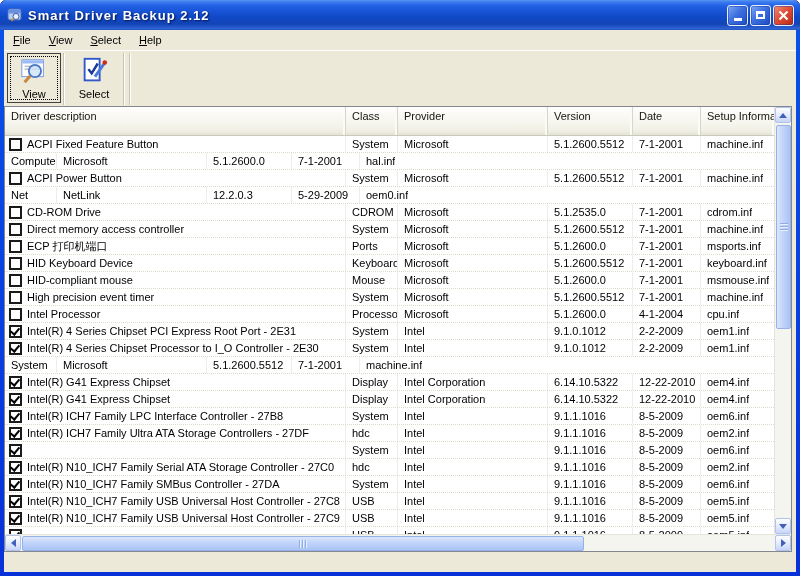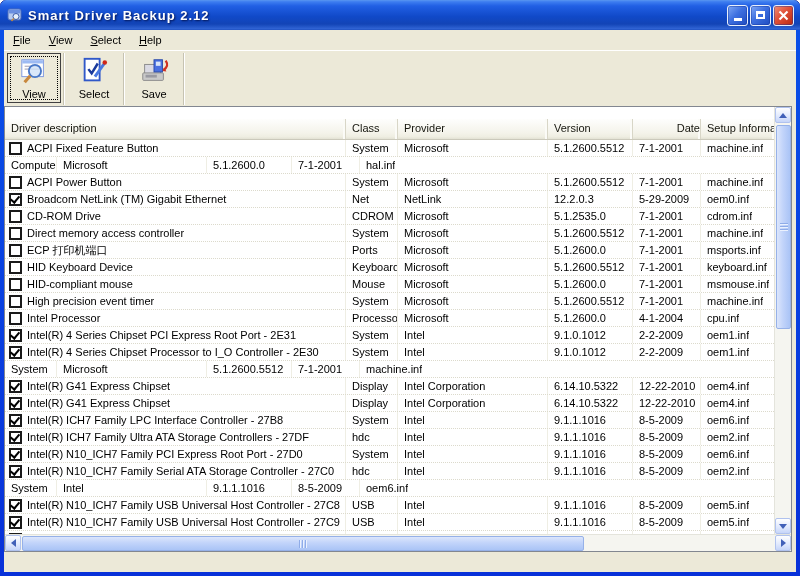--- a/index.html
+++ b/index.html
@@ -68,27 +68,27 @@
     border-left:1px solid #C6C3B2; border-right:1px solid #FFFFFF;
   }
 
   
   .listview {
     position:absolute; left:0; top:76px; width:788px; height:446px;
     background:#fff; border:1px solid #828790;
   }
   .lv-main { position:absolute; left:0; top:0; right:17px; bottom:17px; overflow:hidden; background:#fff; }
 
-  .lv-header { display:flex; height:21px; background:linear-gradient(180deg,#FEFEFD 0%,#F4F3EA 70%,#EFEEE2 88%,#E3E2D4 100%); border-bottom:1px solid #CBC9BB;margin-top:12px; }
+  .lv-header { display:flex; height:29px; background:linear-gradient(180deg,#FEFEFD 0%,#F4F3EA 70%,#EFEEE2 88%,#E3E2D4 100%); border-bottom:1px solid #CBC9BB; }
   .hcell {
     font-size:11px; color:#16160E; padding:3px 0 0 6px; white-space:nowrap; overflow:hidden;
     border-right:1px solid #D8D6C7; box-shadow:inset -2px 0 0 #FBFBF7; cursor:default; flex:0 0 auto;
   }
   .c0 { width:341px; } .c1 { width:52px; } .c2 { width:150px; }
-  .c3 { width:85px; }  .c4 { width:68px;text-align:right; } .c5 { flex:1 1 auto; border-right:none; }
+  .c3 { width:85px; }  .c4 { width:68px; } .c5 { flex:1 1 auto; border-right:none; }
 
   .lv-row { display:flex; height:17px; align-items:center; border-bottom:1px dotted #DCDACC; }
   .cell {
     font-size:11px; color:#000; white-space:nowrap; overflow:hidden; flex:0 0 auto;
     padding-left:6px; height:100%; display:flex; align-items:center;
     border-right:1px solid #EFEEE4;
   }
   .cell.c0 { padding-left:4px; }
   .cell.c5 { border-right:none;text-align:center; }
 
@@ -190,32 +190,20 @@
       <div class="tool-btn" id="toolbtn-1">
         <svg class="icon" viewBox="0 0 32 32">
           <rect x="6" y="3" width="16" height="23" fill="#FFFFFF" stroke="#3058C8" stroke-width="2"></rect>
           <path d="M10 14 l3.5 4.5 L20 8" stroke="#1A3A9C" stroke-width="2.6" fill="none"></path>
           <line x1="27" y1="8" x2="17" y2="22" stroke="#4878E0" stroke-width="3.2"></line>
           <circle cx="27.5" cy="7" r="2.4" fill="#D02818"></circle>
         </svg>
         <span>Select</span>
       </div>
       <div class="tool-sep"></div>
-      <div class="tool-btn" id="toolbtn-2">
-        <svg class="icon" viewBox="0 0 32 32">
-          <rect x="6" y="9" width="17" height="10" fill="#DADAE4" stroke="#8A8A8A"></rect>
-          <rect x="4" y="18" width="22" height="8" rx="1" fill="#C9C9C9" stroke="#8A8A8A"></rect>
-          <rect x="7" y="20" width="12" height="3" fill="#9A9AA2"></rect>
-          <rect x="16" y="4" width="9" height="13" fill="#4A70E0" stroke="#2A4AA8"></rect>
-          <rect x="18" y="6" width="5" height="4.5" fill="#D8E4F8"></rect>
-          <path d="M28.5 5 q4 6 -2.5 10" stroke="#D03020" stroke-width="2.4" fill="none"></path>
-          <path d="M27.5 13 l-2.5 3 l4.2 0.4 z" fill="#D03020"></path>
-        </svg>
-        <span>Save</span>
-      </div>
       <div class="tool-sep"></div>
     </div>
 
     <div class="listview">
       <div class="lv-main">
         <div class="lv-header">
           <div class="hcell c0">Driver description</div>
           <div class="hcell c1">Class</div>
           <div class="hcell c2">Provider</div>
           <div class="hcell c3">Version</div>
@@ -249,24 +237,20 @@
       <span class="t-desc">ACPI Power Button</span>
     </div>
     <div class="cell c1 t-class">System</div>
     <div class="cell c2 t-provider">Microsoft</div>
     <div class="cell c3 t-version">5.1.2600.5512</div>
     <div class="cell c4 t-date">7-1-2001</div>
     <div class="cell c5 t-inf">machine.inf</div>
   </div>
 
   <div class="lv-row">
-    <div class="cell c0">
-      <span class="checkbox checked"></span>
-      <span class="t-desc">Broadcom NetLink (TM) Gigabit Ethernet</span>
-    </div>
     <div class="cell c1 t-class">Net</div>
     <div class="cell c2 t-provider">NetLink</div>
     <div class="cell c3 t-version">12.2.0.3</div>
     <div class="cell c4 t-date">5-29-2009</div>
     <div class="cell c5 t-inf">oem0.inf</div>
   </div>
 
   <div class="lv-row">
     <div class="cell c0">
       <span class="checkbox"></span>
@@ -427,21 +411,20 @@
     <div class="cell c1 t-class">hdc</div>
     <div class="cell c2 t-provider">Intel</div>
     <div class="cell c3 t-version">9.1.1.1016</div>
     <div class="cell c4 t-date">8-5-2009</div>
     <div class="cell c5 t-inf">oem2.inf</div>
   </div>
 
   <div class="lv-row">
     <div class="cell c0">
       <span class="checkbox checked"></span>
-      <span class="t-desc">Intel(R) N10_ICH7 Family PCI Express Root Port - 27D0</span>
     </div>
     <div class="cell c1 t-class">System</div>
     <div class="cell c2 t-provider">Intel</div>
     <div class="cell c3 t-version">9.1.1.1016</div>
     <div class="cell c4 t-date">8-5-2009</div>
     <div class="cell c5 t-inf">oem6.inf</div>
   </div>
 
   <div class="lv-row">
     <div class="cell c0">
@@ -449,20 +432,24 @@
       <span class="t-desc">Intel(R) N10_ICH7 Family Serial ATA Storage Controller - 27C0</span>
     </div>
     <div class="cell c1 t-class">hdc</div>
     <div class="cell c2 t-provider">Intel</div>
     <div class="cell c3 t-version">9.1.1.1016</div>
     <div class="cell c4 t-date">8-5-2009</div>
     <div class="cell c5 t-inf">oem2.inf</div>
   </div>
 
   <div class="lv-row">
+    <div class="cell c0">
+      <span class="checkbox checked"></span>
+      <span class="t-desc">Intel(R) N10_ICH7 Family SMBus Controller - 27DA</span>
+    </div>
     <div class="cell c1 t-class">System</div>
     <div class="cell c2 t-provider">Intel</div>
     <div class="cell c3 t-version">9.1.1.1016</div>
     <div class="cell c4 t-date">8-5-2009</div>
     <div class="cell c5 t-inf">oem6.inf</div>
   </div>
 
   <div class="lv-row">
     <div class="cell c0">
       <span class="checkbox checked"></span>

